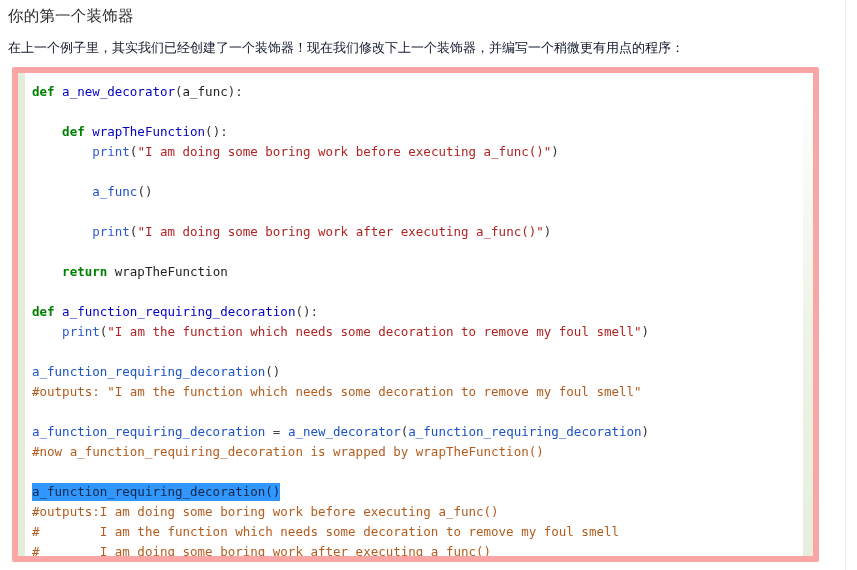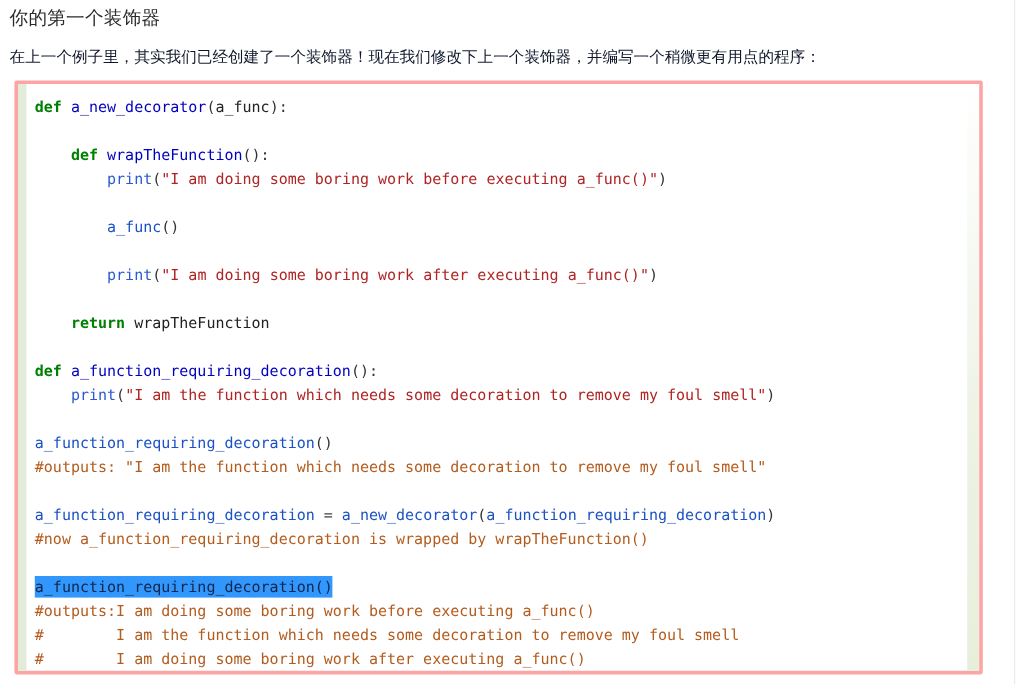--- a/index.html
+++ b/index.html
@@ -55,21 +55,21 @@
     font-size: 13px;
     line-height: 19px;
     color: #0f172a;
   }
 
   
   .codeblock {
     position: relative;
     margin: 0 2px 0 4px;
     background: #ffffff;
-    border: 3px solid #fca5a5;
+    border: 6px solid #fca5a5;
     border-radius: 2px;
     padding: 0;
     height: 495px;
     overflow: hidden;
   }
   .codeblock::before {
     content: "";
     position: absolute;
     left: 0; top: 0; bottom: 0;
     width: 7px;

